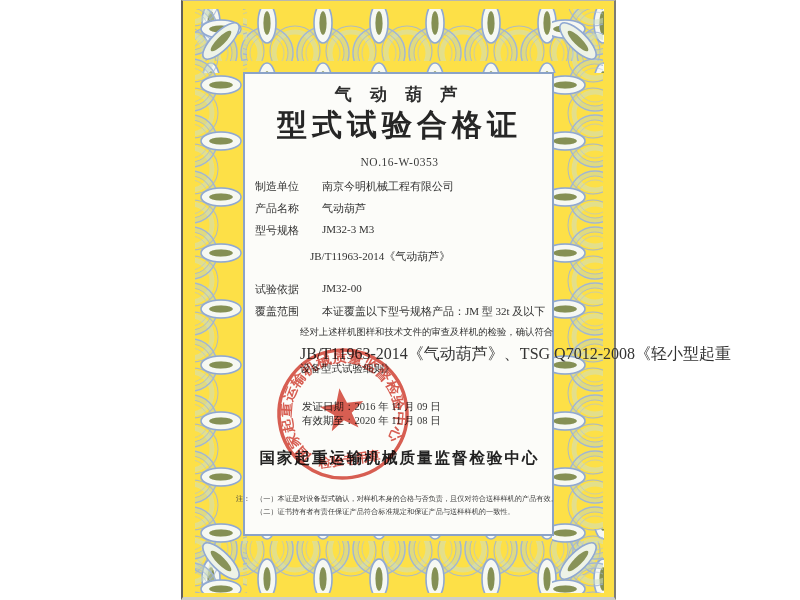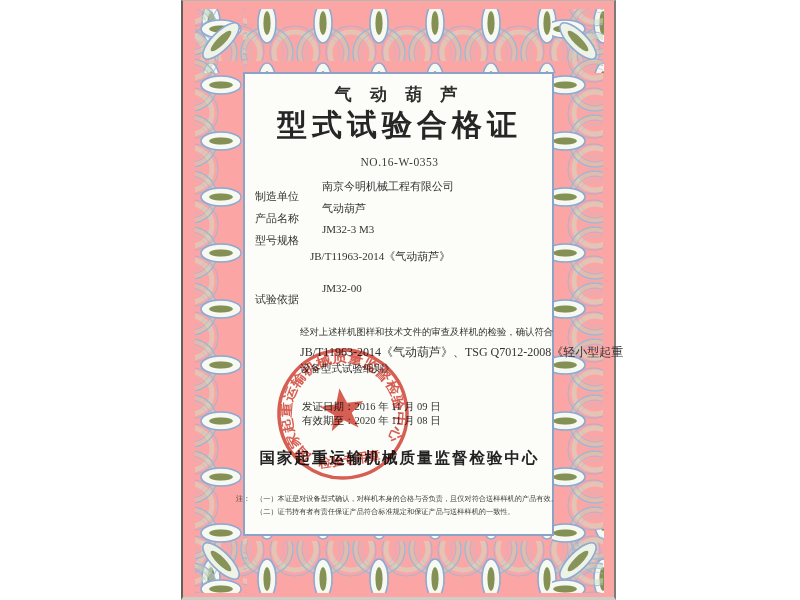--- a/index.html
+++ b/index.html
@@ -2,36 +2,36 @@
 <html><head>
 <meta charset="utf-8">
 <style>
   html,body{margin:0;padding:0;}
   body{
     width:800px;height:600px;position:relative;background:#ffffff;
     font-family:"Liberation Serif","DejaVu Serif",serif;overflow:hidden;
   }
   .photo{
     position:absolute;left:181px;top:0;width:435px;height:600px;box-sizing:border-box;
-    background:#fca5a5;
+    background:#fde047;
     border-left:2px solid #62615a;border-right:2px solid #7d7c74;
     border-top:1px solid #b8b7af;border-bottom:3px solid #cfcec6;padding-left:16px;
   }
   .guilloche{position:absolute;left:0;top:0;z-index:1;}
   .inner{
     position:absolute;left:60px;top:71px;width:311px;height:464px;box-sizing:border-box;
     background:#fcfcf9;border:2px solid #8ba3c8;z-index:2;
   }
   .txt{position:absolute;z-index:3;color:#2e2e2e;white-space:nowrap;}
   .centered{left:0;width:433px;text-align:center;}
   .subtitle{top:82px;font-size:17px;letter-spacing:7px;font-weight:600;}
   .title{top:104px;font-size:30px;letter-spacing:5px;font-weight:600;color:#262626;}
   .certno{top:155px;font-size:11.5px;letter-spacing:0.5px;color:#3a3a3a;}
   .frow{left:72px;font-size:11px;display:flex;color:#333;}
-  .frow .lbl{width:45px;letter-spacing:0;margin-top:10px;}
+  .frow .lbl{width:45px;letter-spacing:0;}
   .frow .val{margin-left:22px;}
   .vline2{left:127px;font-size:11px;color:#333;}
   .para{left:117px;font-size:9.4px;color:#333;}
   .daterow{left:78px;font-size:10.5px;color:#333;margin-left:41px;}
   .authority{top:447px;font-size:15.5px;font-weight:bold;letter-spacing:2px;color:#222;}
   .notesblock{position:absolute;left:53px;top:492px;z-index:3;font-size:7.2px;color:#3c3c3c;}
   .noterow{display:flex;white-space:nowrap;line-height:13px;}
   .noterow .nlbl{width:20px;}
   .stamp{position:absolute;left:85px;top:338px;z-index:4;opacity:0.82;transform:rotate(-8deg);mix-blend-mode:multiply;}
 </style>
@@ -97,23 +97,27 @@
   </div>
   <div class="txt frow" style="top:222px">
     <span class="lbl">型号规格</span>
     <span class="val">JM32-3 M3</span>
   </div>
   <div class="txt vline2" style="top:248px">JB/T11963-2014《气动葫芦》</div>
   <div class="txt frow" style="top:281px">
     <span class="lbl">试验依据</span>
     <span class="val">JM32-00</span>
   </div>
+  <div class="txt frow" style="top:303px">
+    <span class="lbl">覆盖范围</span>
+    <span class="val">本证覆盖以下型号规格产品：JM 型 32t 及以下</span>
+  </div>
 
   <div class="txt para" style="top:325px">经对上述样机图样和技术文件的审查及样机的检验，确认符合</div>
-  <div class="txt para" style="top:343px;font-size:12px">JB/T11963-2014《气动葫芦》、TSG Q7012-2008《轻小型起重</div>
+  <div class="txt para" style="top:343px;font-size:16px">JB/T11963-2014《气动葫芦》、TSG Q7012-2008《轻小型起重</div>
   <div class="txt para" style="top:361px;font-size:10.5px">设备型式试验细则》</div>
 
   <div class="txt daterow" style="top:399px">
     <span>发证日期：</span><span>2016 年 11 月 09 日</span>
   </div>
   <div class="txt daterow" style="top:413px">
     <span>有效期至：</span><span>2020 年 11 月 08 日</span>
   </div>
 
   <div class="txt centered authority">国家起重运输机械质量监督检验中心</div>

